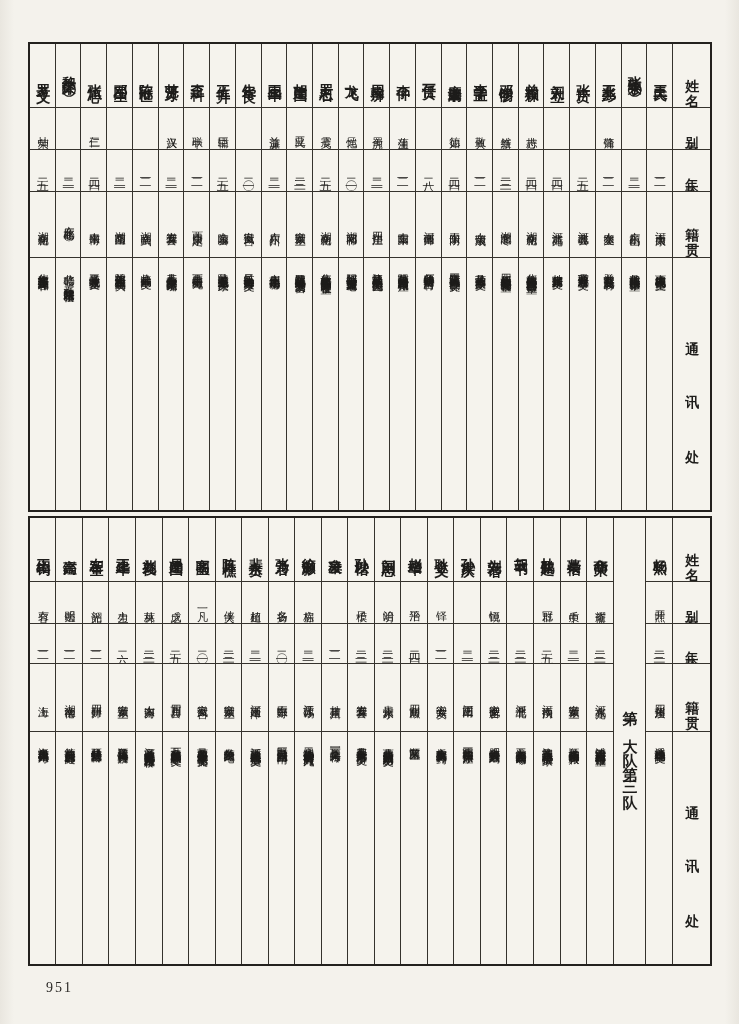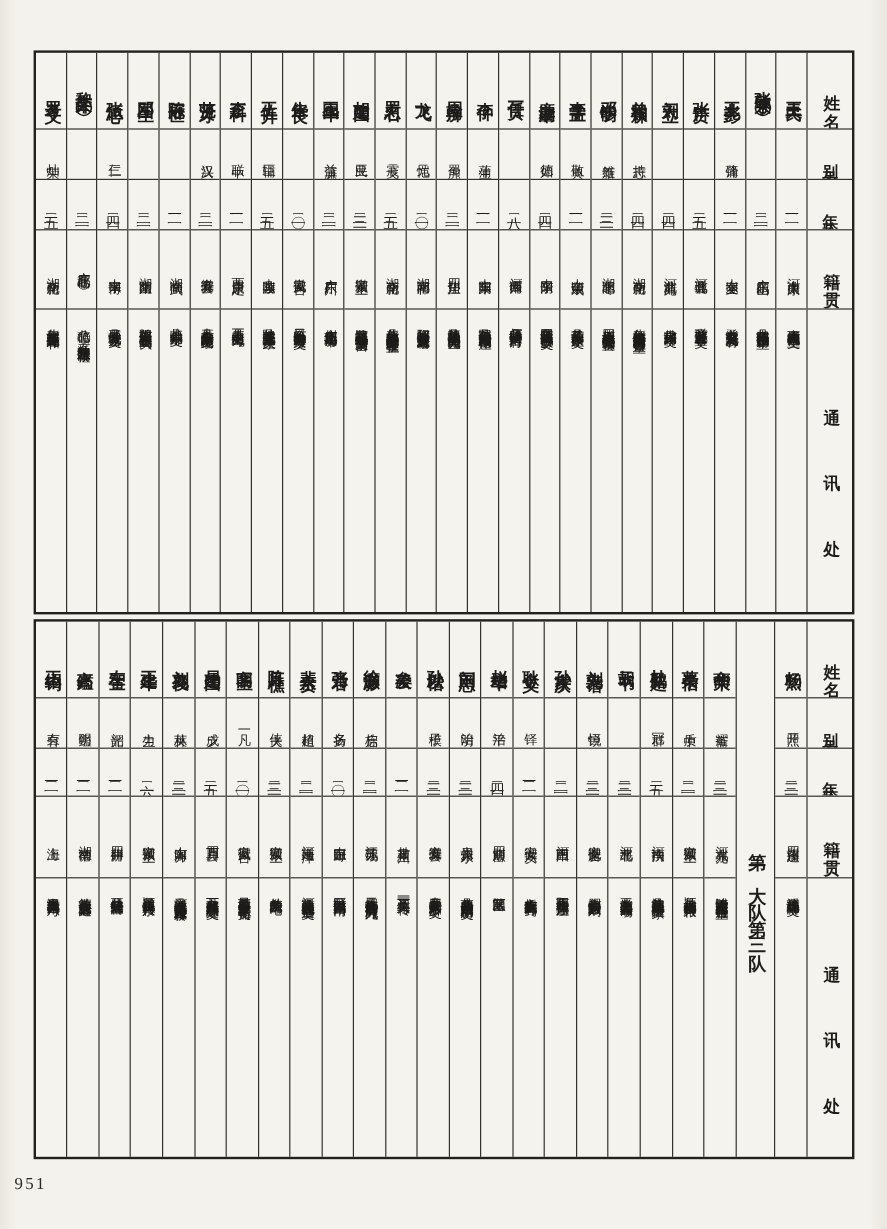--- a/index.html
+++ b/index.html
@@ -45,21 +45,21 @@
   .c-name.hcell,.c-native.hcell{font-size:14px;letter-spacing:15px;padding-top:15px;}
   .c-alias.hcell,.c-age.hcell{font-size:13px;letter-spacing:6px;padding-top:6px;}
   .c-addr.hcell{font-size:14px;letter-spacing:55px;padding-top:55px;justify-content:center;}
   .cell-divider{
     writing-mode:vertical-rl;text-orientation:upright;
     display:flex;align-items:center;justify-content:center;
     height:100%;font-size:15px;font-weight:700;letter-spacing:14px;
     padding-top:14px;box-sizing:border-box;
   }
   .page-number{
-    position:absolute;left:12px;top:980px;
+    position:absolute;left:46px;top:980px;
     font-size:14px;letter-spacing:2px;color:#2a2825;
   }
 </style>
 </head>
 <body>
 
 <div class="page">
   <div class="band band-top">
       <div class="col col-header">
         <div class="cell c-name hcell">姓名</div>

